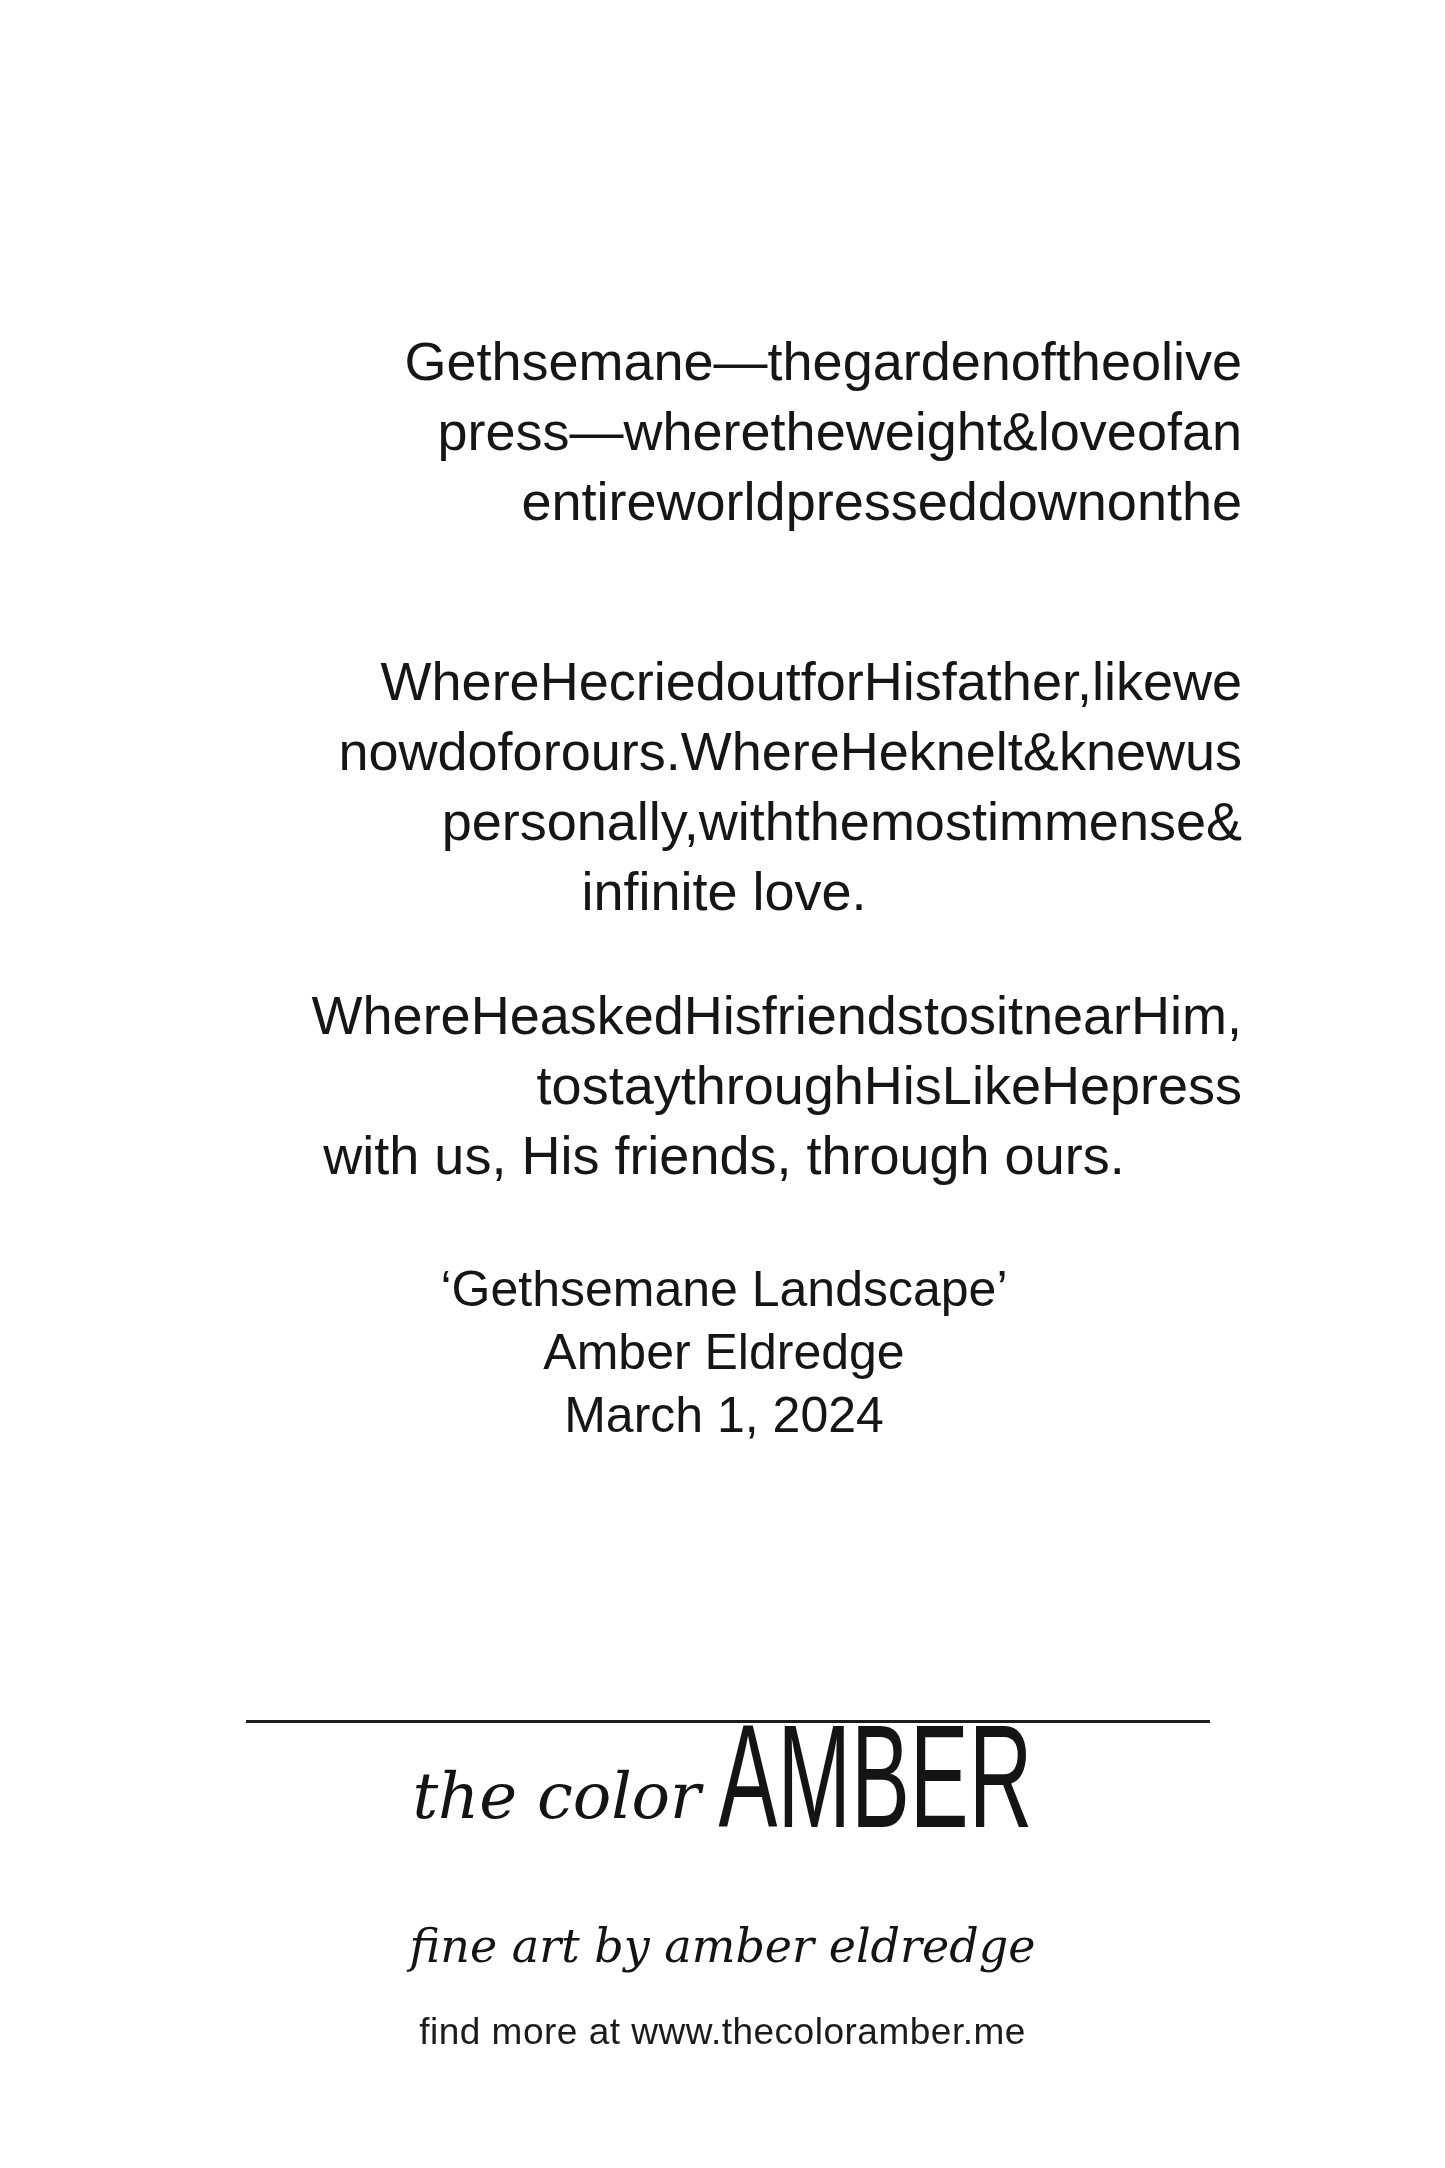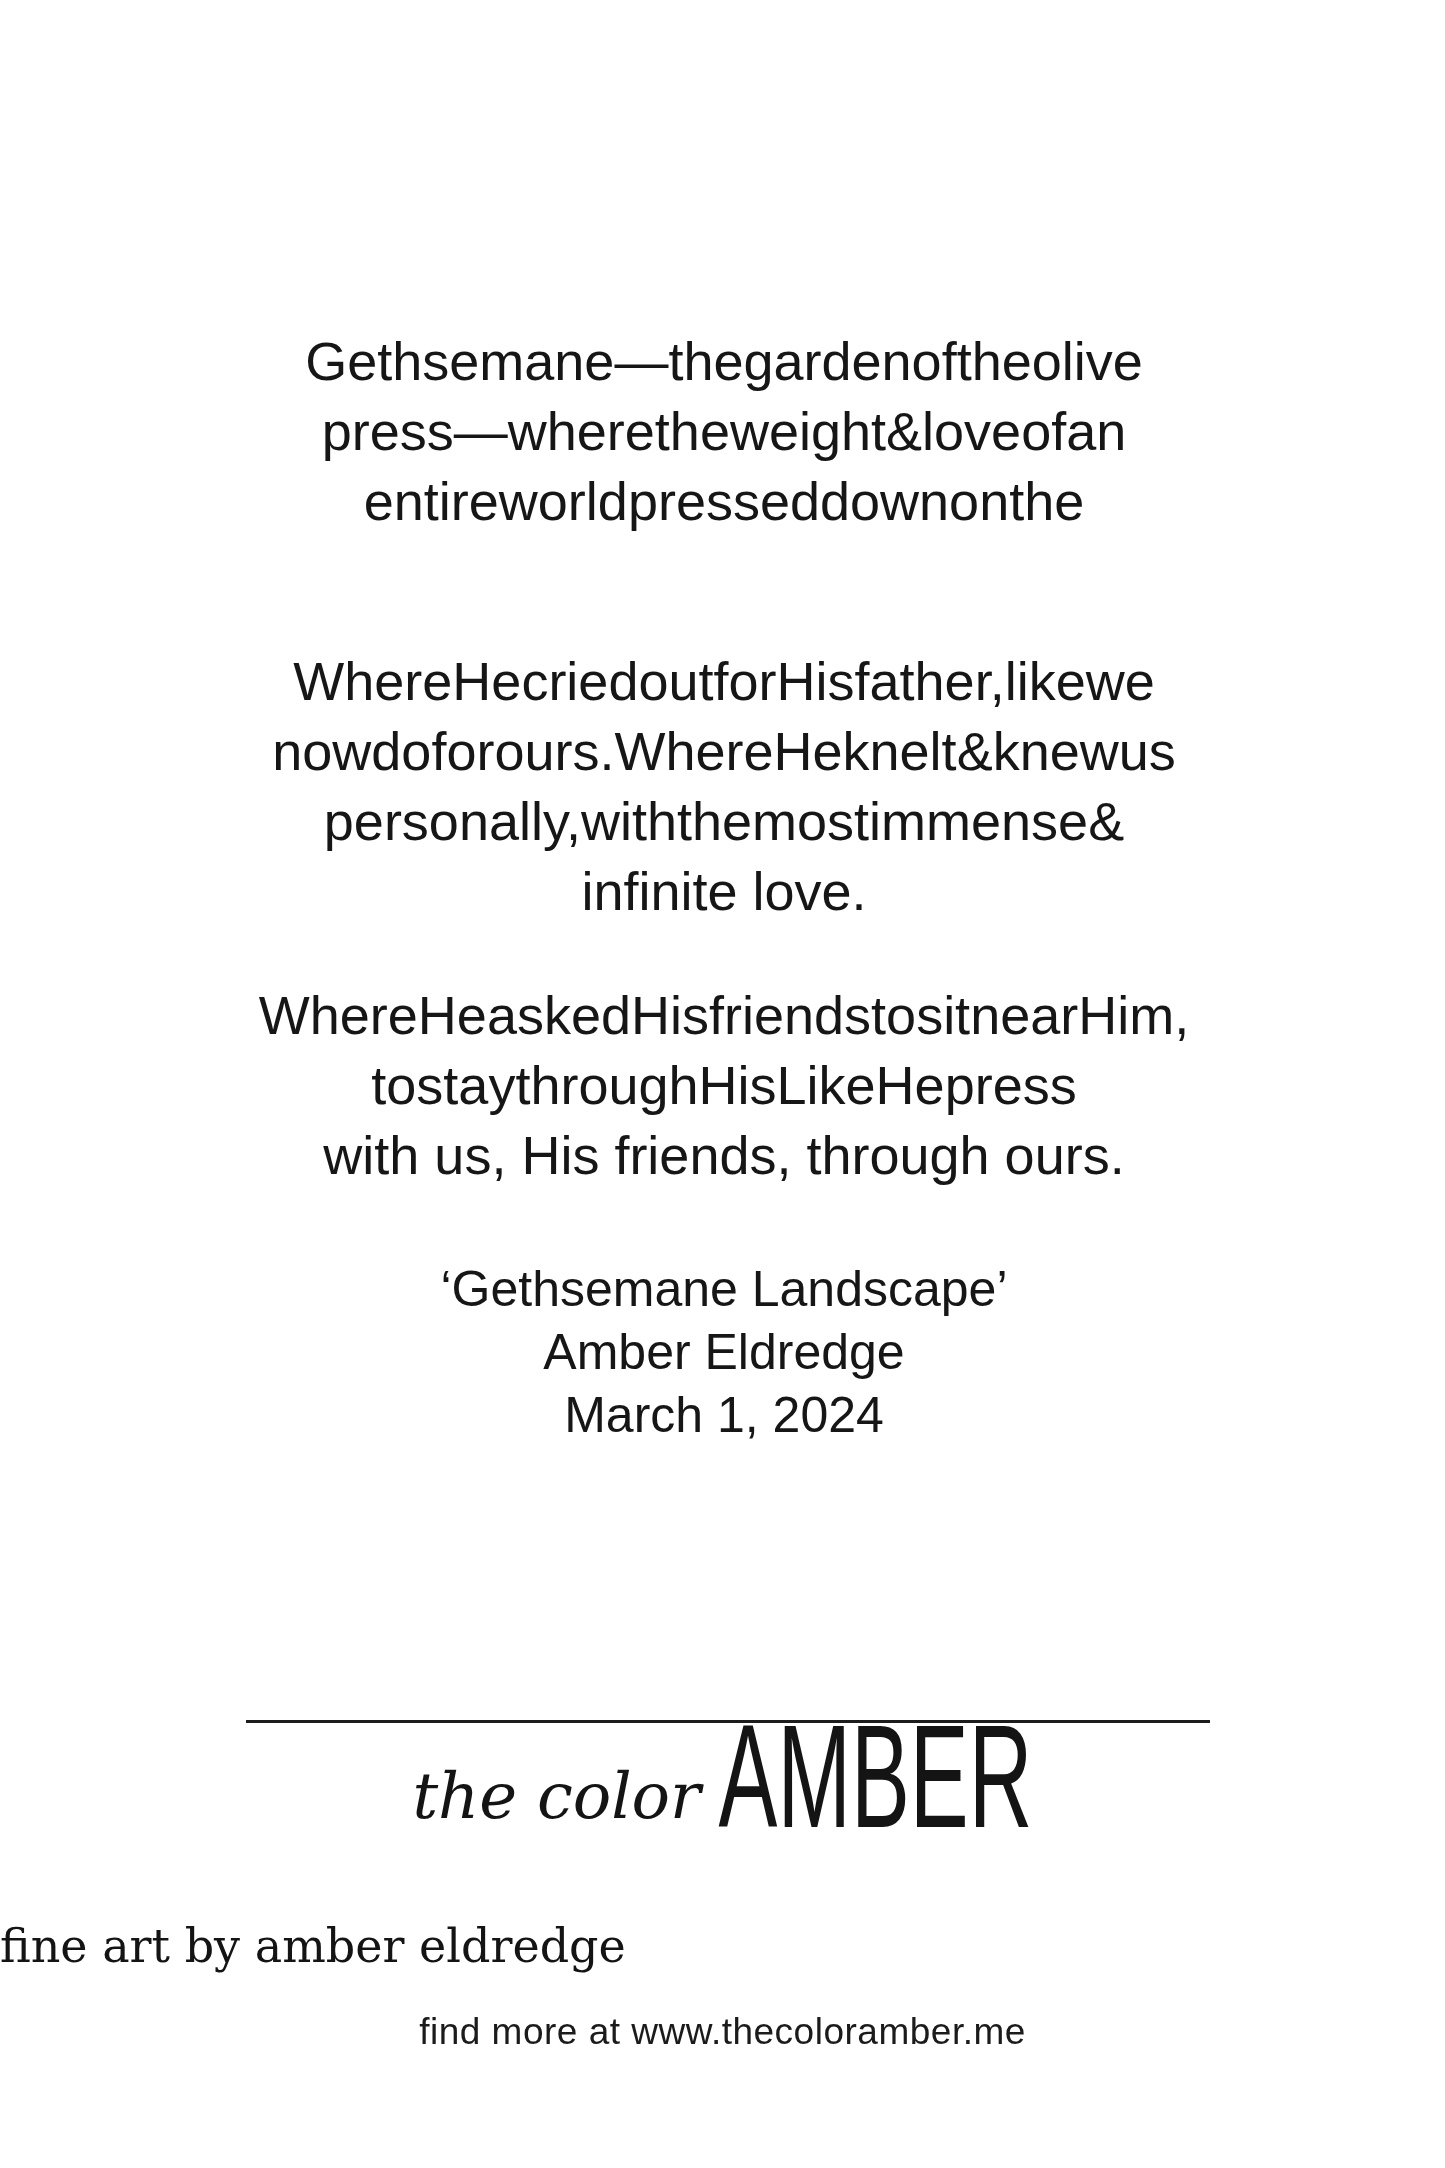--- a/index.html
+++ b/index.html
@@ -15,21 +15,21 @@
   .para{
     position:absolute;
     left:206px;width:1036px;
     font-size:54px;
     font-weight:400;
   }
   #para-0{top:326px;}
   #para-1{top:646px;}
   #para-2{top:980px;}
   .line{height:70px;line-height:70px;white-space:nowrap;}
-  .line-just{display:flex;justify-content:center;}
+  .line-just{display:flex;justify-content:flex-end;}
   .line-center{text-align:center;}
   .title-block{
     position:absolute;
     left:206px;width:1036px;top:1246px;
     text-align:center;
     font-size:50px;
     line-height:63px;
     margin-top:12px;
   }
   .divider{
@@ -41,22 +41,23 @@
   .logo{
     position:absolute;
     top:1722px;left:50%;
     transform:translateX(-50%);
     width:625px;height:118px;
   }
   .logo svg{display:block;}
   .tagline{
     position:absolute;
     top:1917px;left:0;width:100%;
-    text-align:left;
+    text-align:center;
     font-family:"DejaVu Serif","Liberation Serif",serif;
+    font-style:italic;
     font-size:46px;line-height:58px;
     color:#141414;
   }
   .findmore{
     position:absolute;
     top:2004px;left:0;width:100%;
     text-align:center;
     font-size:37px;line-height:56px;
     letter-spacing:0.5px;
     color:#1b1b1b;

